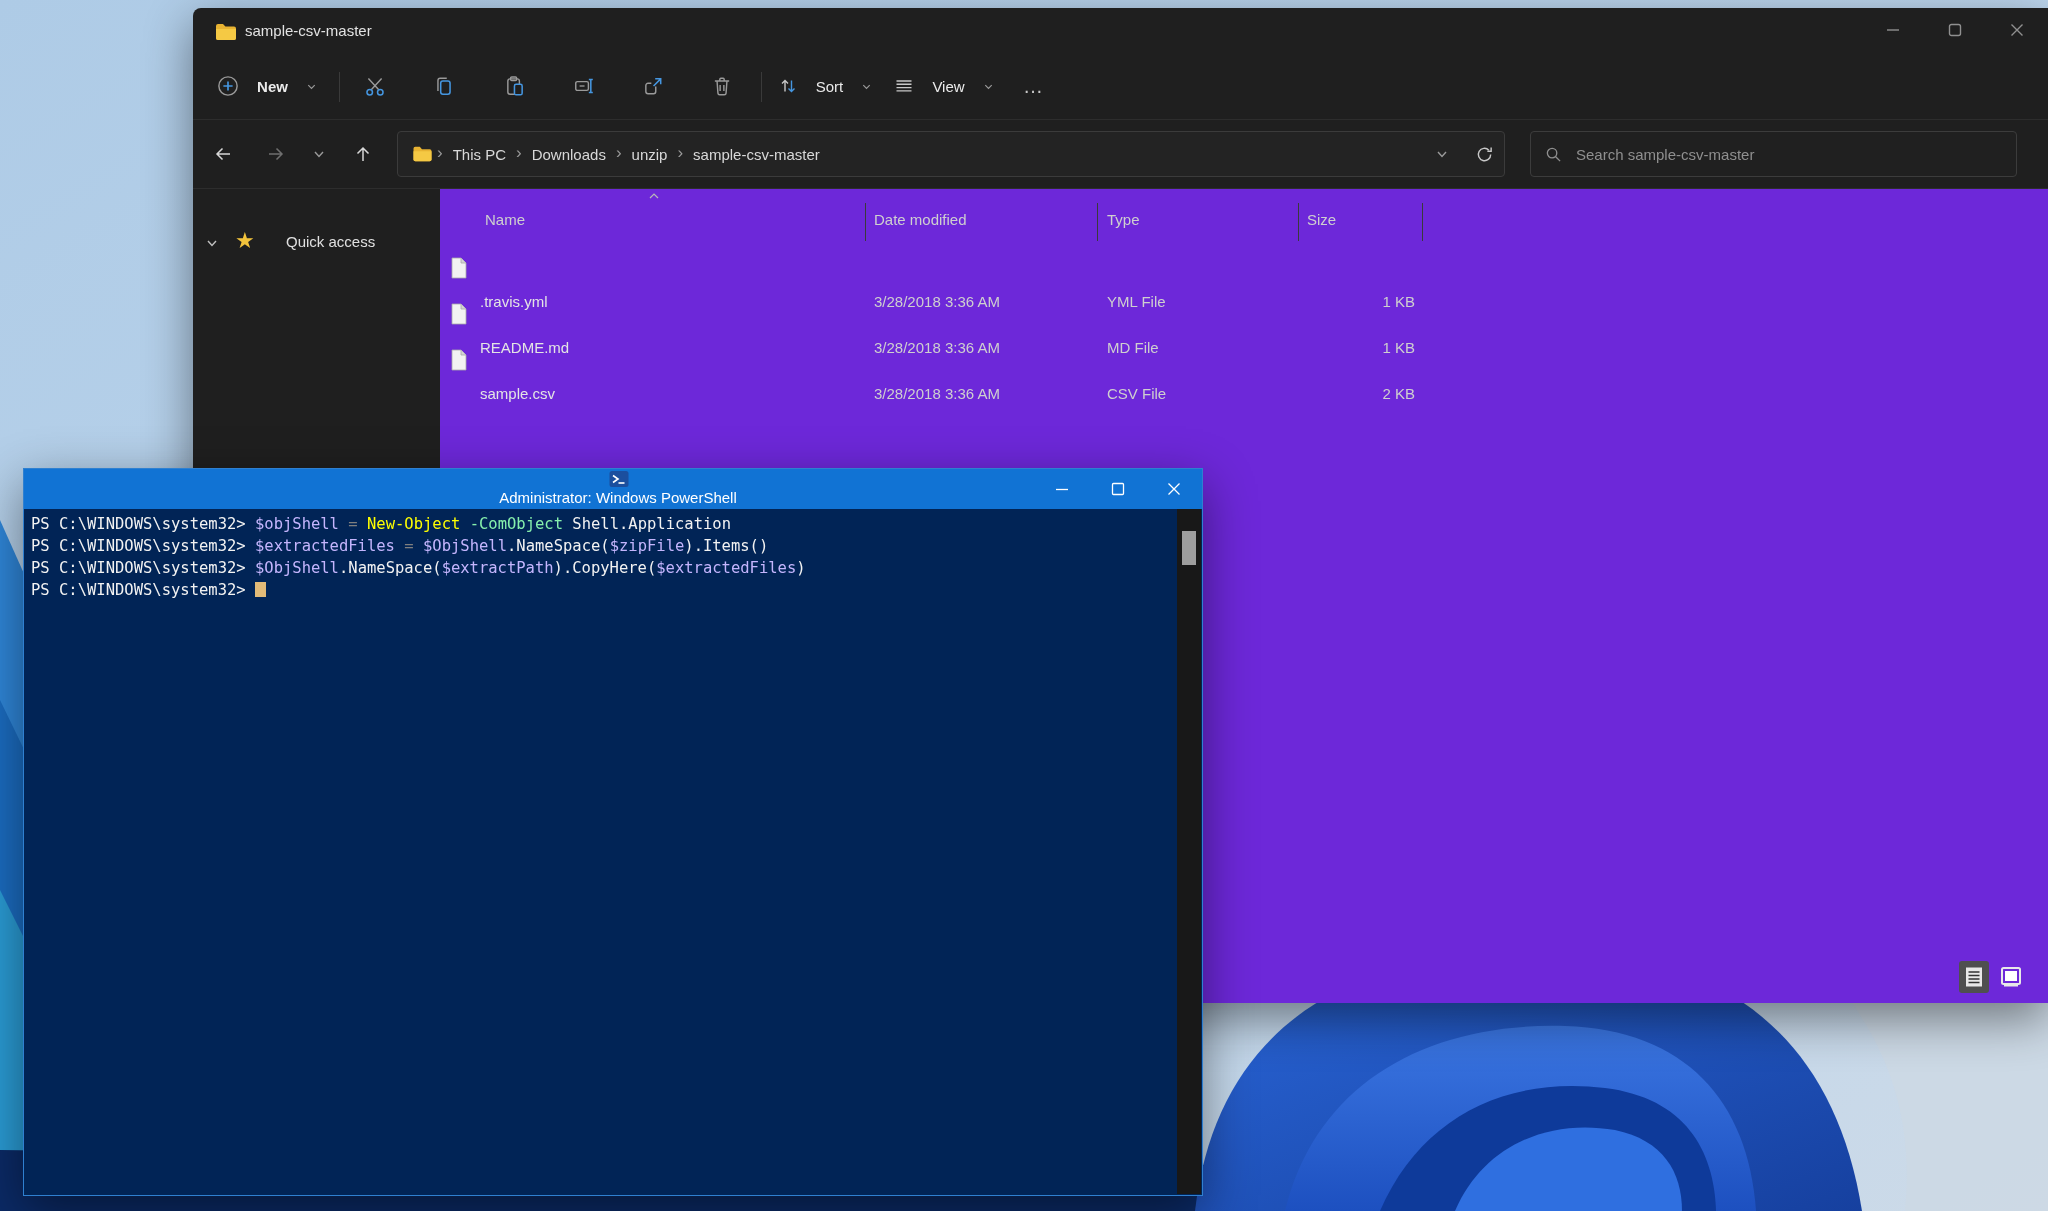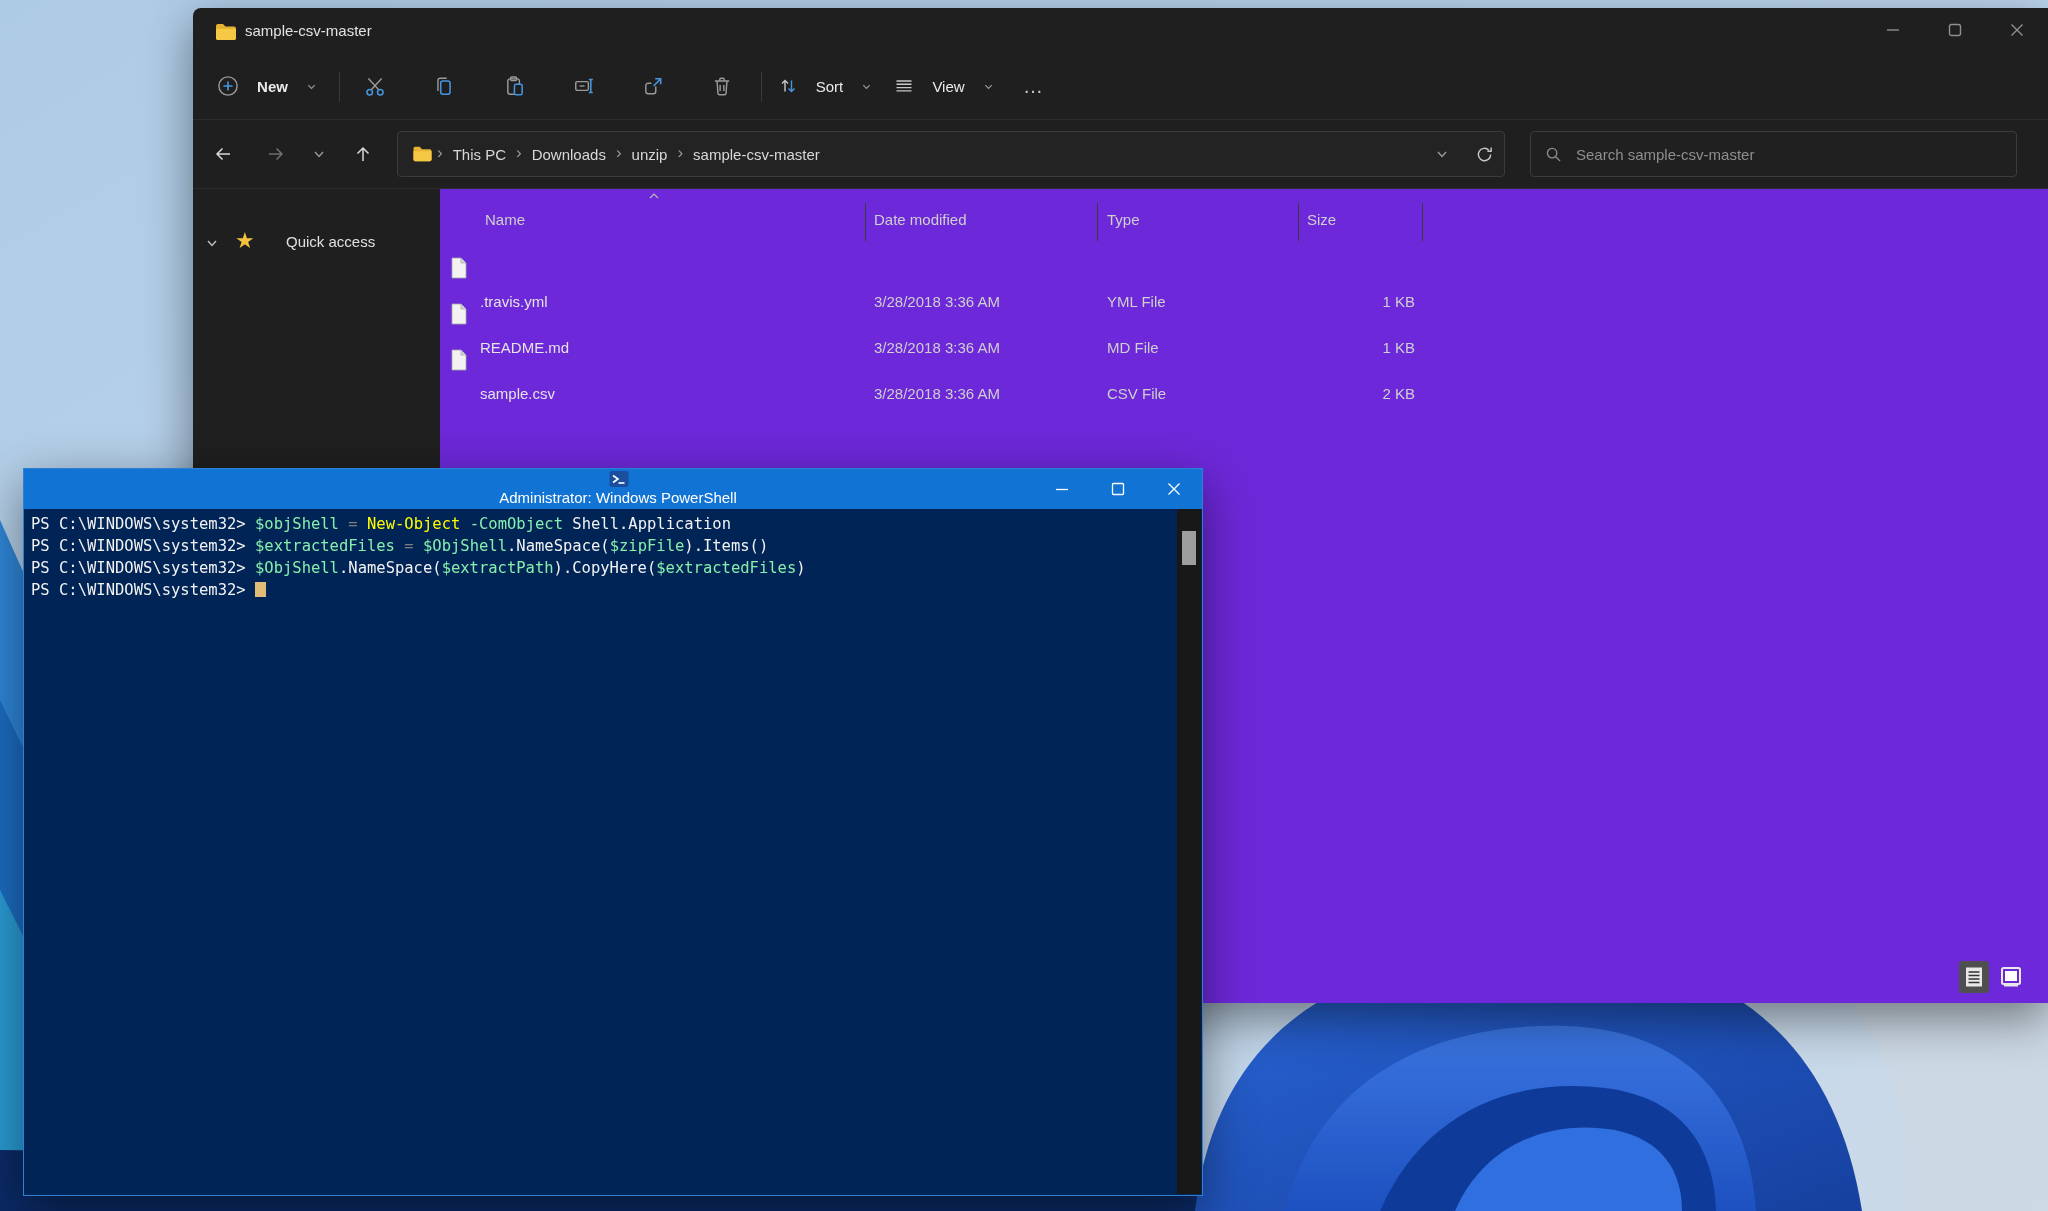--- a/index.html
+++ b/index.html
@@ -79,21 +79,21 @@
   .ps-titlebar{left:0;top:0;width:100%;height:40px;background:#1173d4;display:flex;align-items:center;flex-direction:column;}
   .ps-title{font-size:15px;color:#ffffff;margin-left:10px;}
   .ps-controls{position:absolute;right:0;top:0;height:40px;display:flex;}
   .ps-btn{width:56px;height:40px;display:flex;align-items:center;justify-content:center;}
   .ps-body{left:0;top:40px;right:0;bottom:0;
     font-family:"DejaVu Sans Mono","Liberation Mono",monospace;
     font-size:15.5px;line-height:22px;padding:4px 30px 0 7px;color:#f2f2f2;
     box-sizing:border-box;overflow:hidden;}
   .term-line{white-space:pre;}
   .c-plain{color:#f2f2f2;}
-  .c-var{color:#86efac;}
+  .c-var{color:#c4b5fd;}
   .c-keyword{color:#ffff00;}
   .c-op{color:#7f7f7f;}
   .c-param{color:#86efac;}
   .term-cursor{display:inline-block;width:11px;height:15px;background:#e2bb78;vertical-align:-2px;}
   .ps-scroll{top:40px;right:1px;width:24px;bottom:1px;background:#181818;}
   .ps-thumb{left:5px;top:22px;width:14px;height:34px;background:#9e9e9e;}
 </style>
 </head>
 <body>
 

